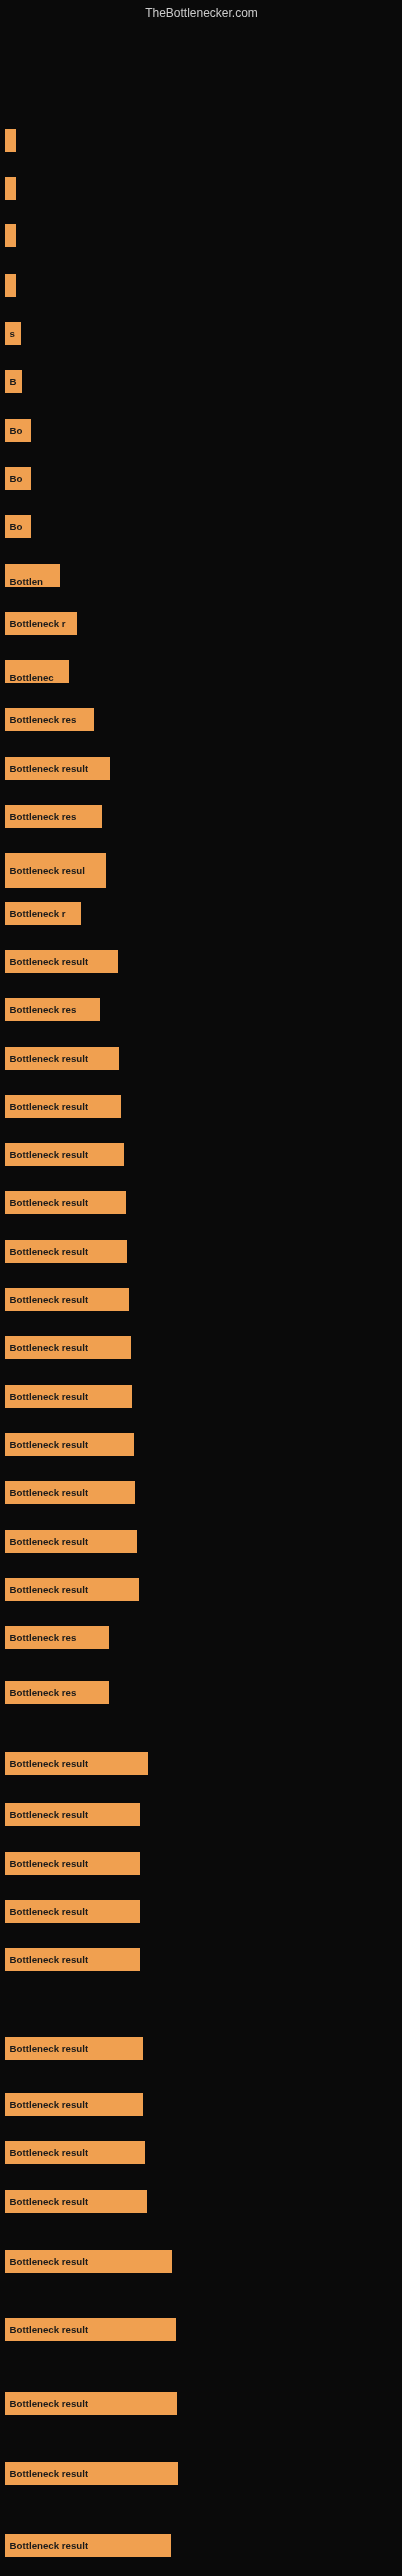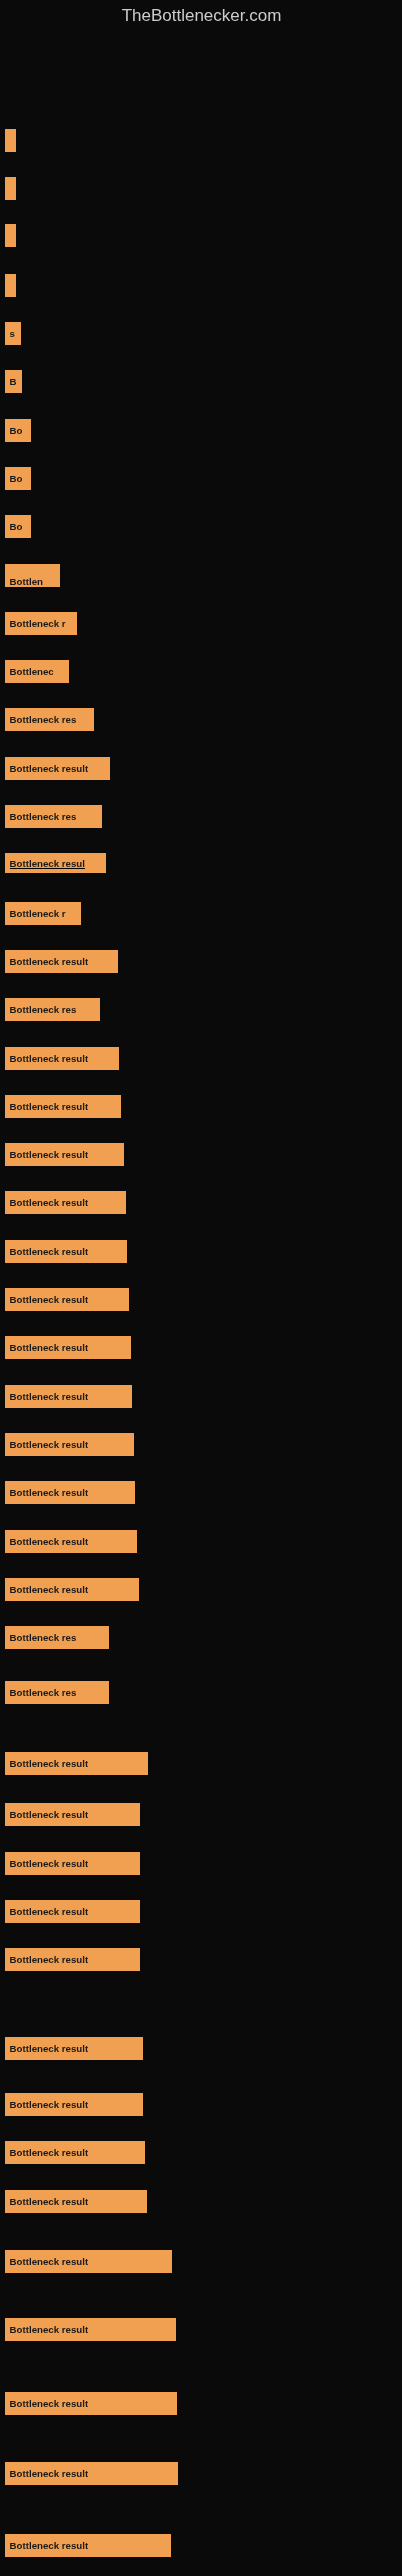--- a/index.html
+++ b/index.html
@@ -6,21 +6,21 @@
     body {
       background-color: #0a0a0a;
       width: 403px;
       min-height: 2576px;
       font-family: Arial, sans-serif;
       position: relative;
       overflow-x: hidden;
     }
     .site-title {
       color: #cccccc;
-      font-size: 17px;
+      font-size: 12px;
       text-align: center;
       padding-top: 6.4px;
       padding-bottom: 3.2px;
     }
     .bottleneck-bar {
       background-color: #f0a050;
       height: 22.5px;
       display: flex;
       align-items: center;
       padding-left: 4.8px;
@@ -67,33 +67,33 @@
     </div>
     <div class="bottleneck-bar" style="top: 515px; width: 26px; height: 22.5px;">
       <span>Bo</span>
     </div>
     <div class="bottleneck-bar" style="top: 564px; width: 55px; height: 22.5px; align-items: flex-end;">
       <span>Bottlen</span>
     </div>
     <div class="bottleneck-bar" style="top: 612px; width: 72px; height: 22.5px;">
       <span>Bottleneck r</span>
     </div>
-    <div class="bottleneck-bar" style="top: 660px; width: 64px; height: 22.5px;">
+    <div class="bottleneck-bar" style="top: 660px; width: 64px; height: 22.5px; align-items: flex-end;">
       <span>Bottlenec</span>
     </div>
     <div class="bottleneck-bar" style="top: 708px; width: 89px; height: 22.5px;">
       <span>Bottleneck res</span>
     </div>
     <div class="bottleneck-bar" style="top: 757px; width: 105px; height: 22.5px;">
       <span>Bottleneck result</span>
     </div>
     <div class="bottleneck-bar" style="top: 805px; width: 97px; height: 22.5px;">
       <span>Bottleneck res</span>
     </div>
-    <div class="bottleneck-bar" style="top: 853px; width: 101px; height: 20px; text-decoration: underline;">
+    <div class="bottleneck-bar" style="top: 853px; width: 101px; height: 35px;">
       <span>Bottleneck resul</span>
     </div>
     <div class="bottleneck-bar" style="top: 902px; width: 76px; height: 22.5px;">
       <span>Bottleneck r</span>
     </div>
     <div class="bottleneck-bar" style="top: 950px; width: 113px; height: 22.5px;">
       <span>Bottleneck result</span>
     </div>
     <div class="bottleneck-bar" style="top: 998px; width: 95px; height: 22.5px;">
       <span>Bottleneck res</span>

